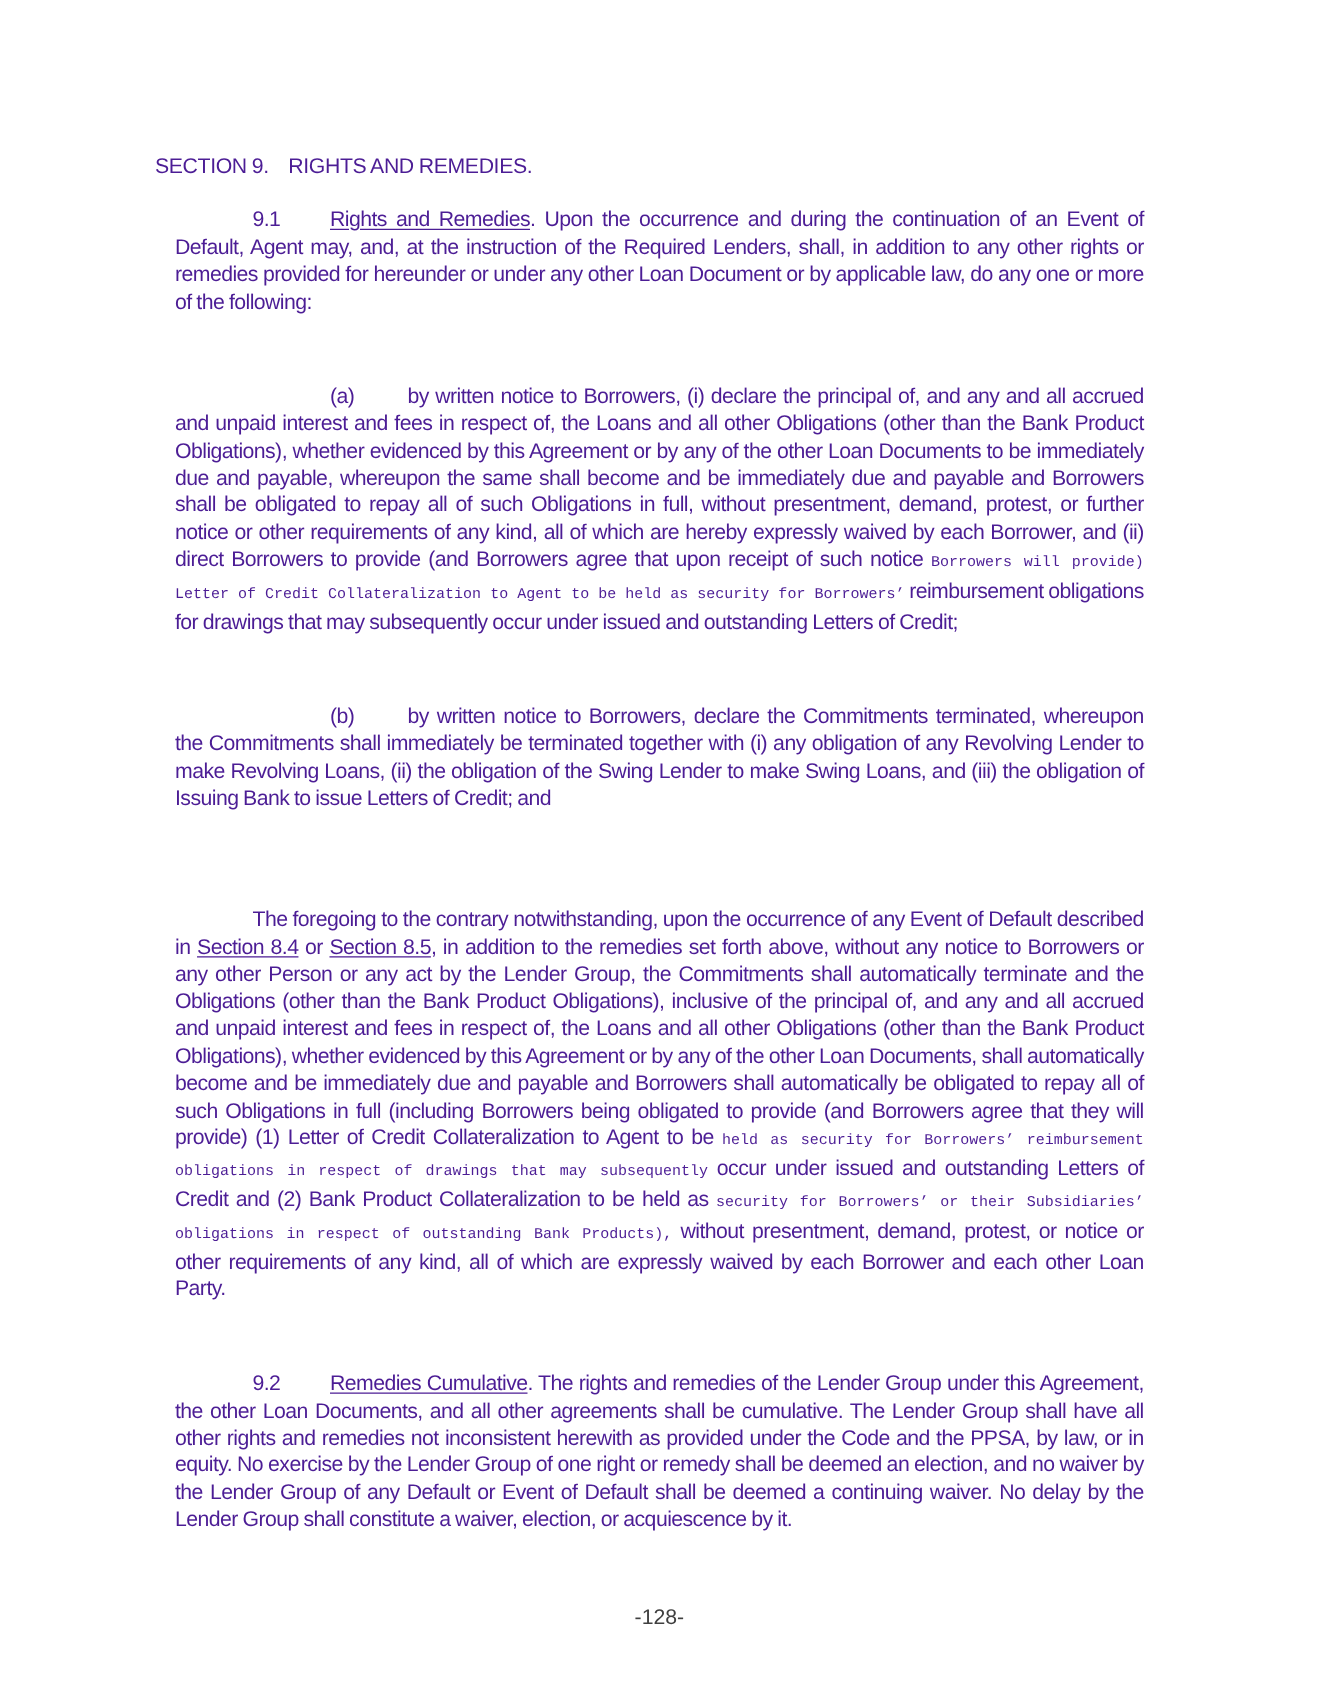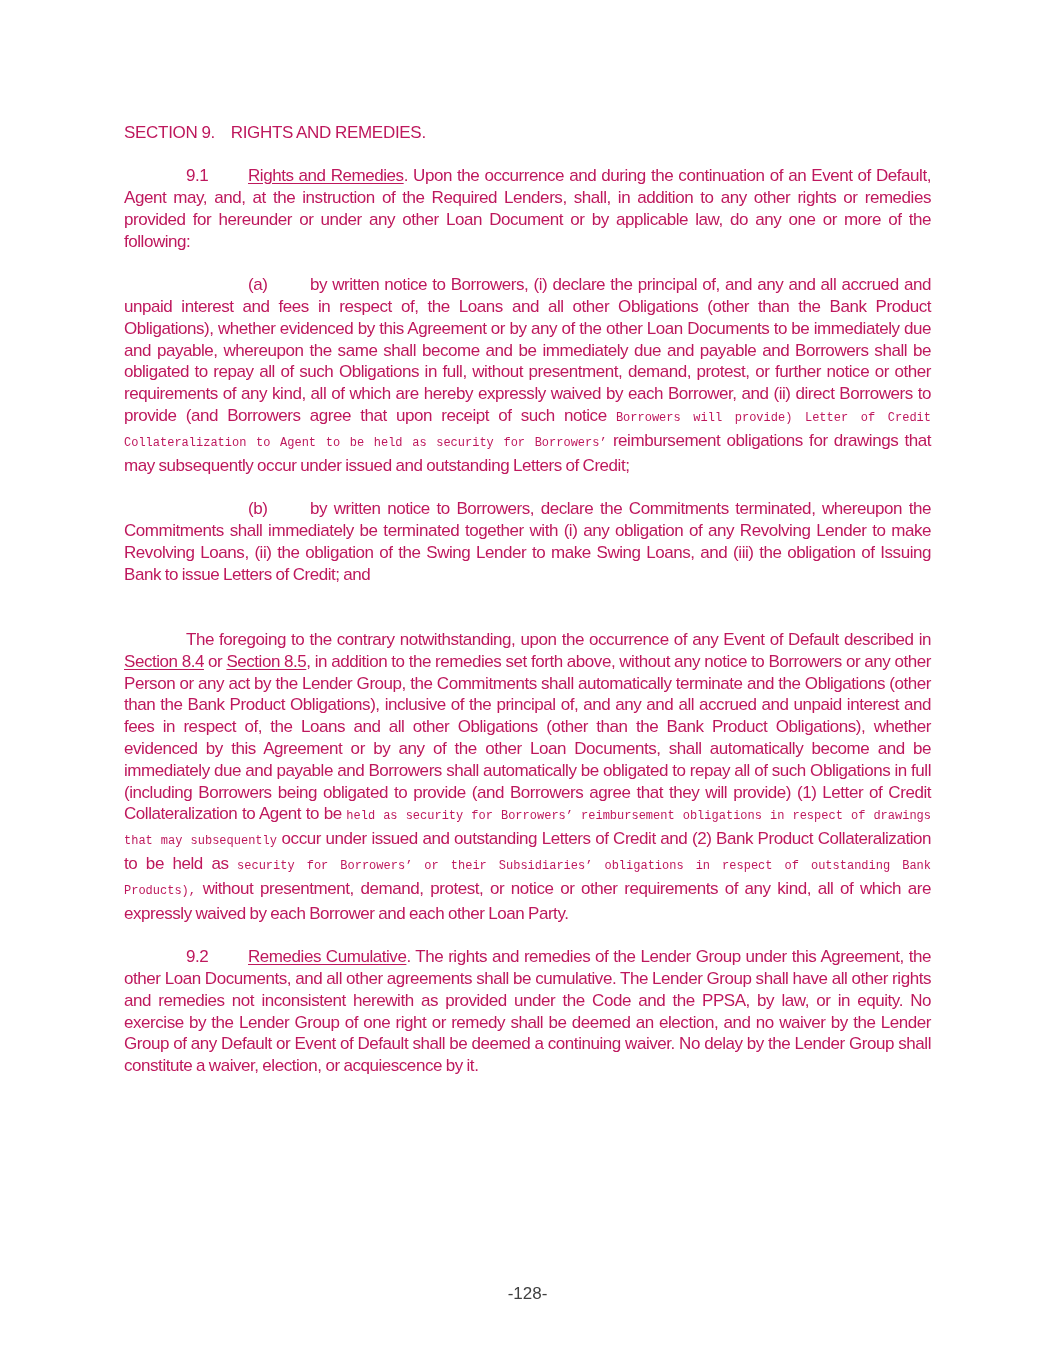--- a/index.html
+++ b/index.html
@@ -1,24 +1,24 @@
 <!DOCTYPE html>
 <html><head>
 <meta charset="utf-8">
 <style>
   html, body { margin: 0; padding: 0; background: #ffffff; }
   body { width: 1055px; height: 1365px; position: relative; overflow: hidden; }
   .page {
     position: absolute; left: 124px; top: 122px; width: 807px;
-    color: #be185d;
+    color: #4c1d95;
     font-family: "Liberation Sans", "DejaVu Sans", sans-serif;
     font-size: 17px;
     line-height: 21.8px;
   }
-  p { margin: 0; text-align: justify; text-align-last: left; letter-spacing: -0.45px; word-spacing: -0.5px; }
+  p { margin: 16px; text-align: justify; text-align-last: left; letter-spacing: -0.45px; word-spacing: -0.5px; }
   .heading { margin: 0 0 21.5px 0; letter-spacing: -0.3px; }
   .gap { height: 21.8px; }
   .ind1 { text-indent: 62px; }
   .num { display: inline-block; width: 62px; text-indent: 0; }
   .sub-ind { text-indent: 124px; }
   .sub-lbl { display: inline-block; width: 62px; text-indent: 0; }
   u { text-decoration: underline; text-underline-offset: 2px; }
   .serif { font-family: Liberation Mono, monospace; font-size: 12px; letter-spacing: 0; word-spacing: 0; }
   .footer {
     position: absolute; left: 0; width: 1055px; top: 1284px; text-align: center;

